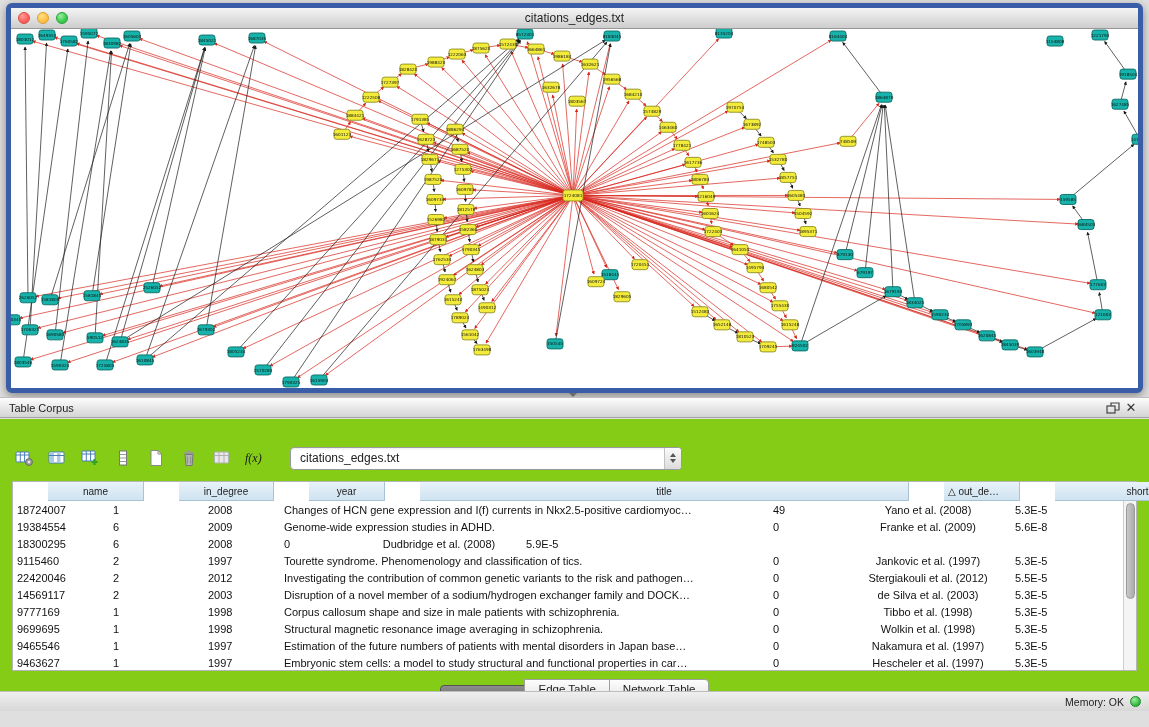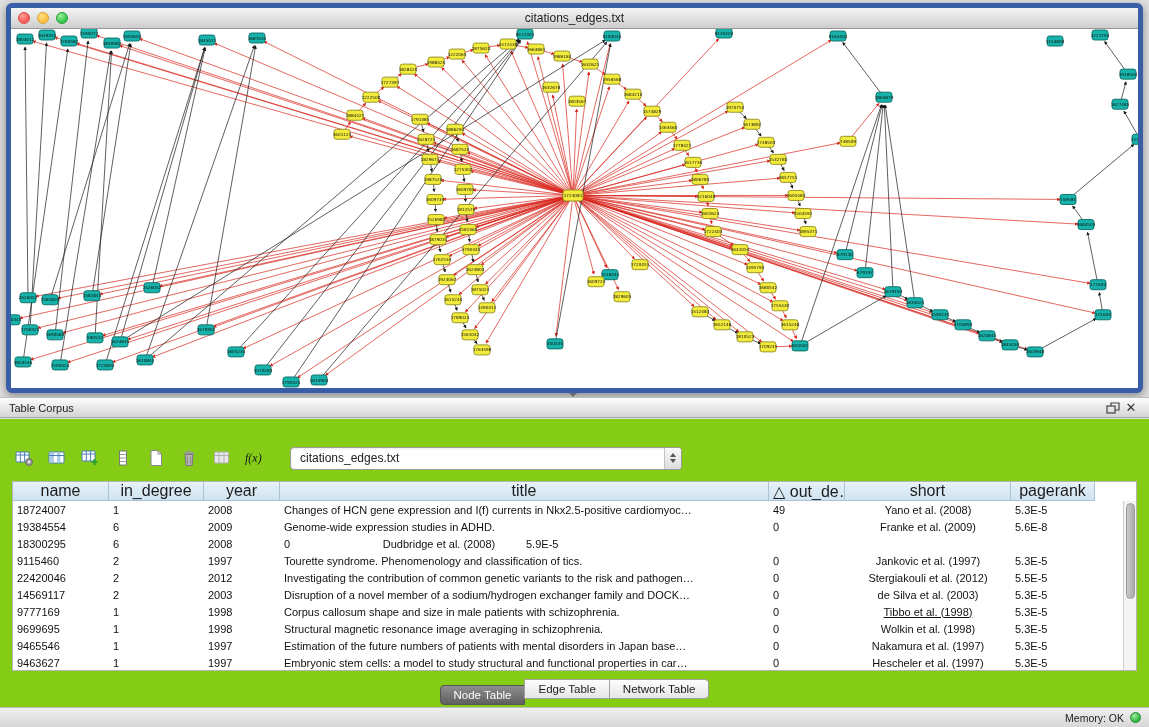--- a/index.html
+++ b/index.html
@@ -85,22 +85,22 @@
   .tri-down{ border-left:3.5px solid transparent; border-right:3.5px solid transparent; border-top:4.5px solid #555; }
 
   .table-wrap{
     position:absolute; left:12px; right:12px; top:62px; bottom:36px;
     background:#fff; border:1px solid #b5b5b5;
   }
   .thead{ display:flex; height:19px; }
   .hcell{
     background:linear-gradient(#e8f2fa,#cfe3f1);
     border-right:1px solid #a9c2d4; border-bottom:1px solid #a9c2d4;
-    font-size:16px; color:#1c1c1c; display:flex; align-items:center; justify-content:center;
-    overflow:hidden; white-space:nowrap; flex:none;
+    font-size:10px; color:#1c1c1c; display:flex; align-items:center; justify-content:center;
+    overflow:hidden; white-space:nowrap; flex:none;margin-left:35px;
   }
   .hcell.sorted{ justify-content:flex-start; padding-left:4px; }
   .tbody{ position:absolute; top:19px; bottom:0; left:0; right:13px; overflow:hidden; background:#fff; }
   .trow{ display:flex; height:17px; }
   .tcell{
     font-size:11px; color:#111; display:flex; align-items:center;
     padding:0 4px; overflow:hidden; white-space:nowrap; flex:none;
   }
   .tcell.center{ justify-content:center; }
   .vscroll{
@@ -124,21 +124,21 @@
     display:flex; align-items:center; font-family:inherit;
   }
   .tab:first-child{ border-radius:4px 0 0 4px; margin-left:0; }
   .tab:last-child{ border-radius:0 4px 4px 0; }
   .tab.selected{
     background:linear-gradient(#8d8d8d,#5f5f5f); color:#fff; border-color:#545454;margin-top:12px;
   }
 
   
   .statusbar{
-    position:absolute; bottom:0; left:0; width:1149px; height:20px;
+    position:absolute; bottom:16px; left:0; width:1149px; height:20px;
     background:linear-gradient(#efefef,#d7d7d7); border-top:1px solid #bdbdbd;
     display:flex; align-items:center; justify-content:flex-end; gap:6px; padding:0 8px;
     font-size:10.5px; color:#222;
   }
   .memory-dot{
     width:11px; height:11px; border-radius:50%;
     background:radial-gradient(circle at 35% 30%, #9dedA1, #2fb53a 70%);
     border:1px solid #1f8b2b;
   }
 </style>
@@ -1019,21 +1019,21 @@
           <div class="tcell" style="width: 76px;">0</div>
           <div class="tcell center" style="width: 166px; text-align: center;">de Silva et al. (2003)</div>
           <div class="tcell" style="width: 84px;">5.3E-5</div>
         </div>
         <div class="trow">
           <div class="tcell" style="width: 96px;">9777169</div>
           <div class="tcell" style="width: 95px;">1</div>
           <div class="tcell" style="width: 76px;">1998</div>
           <div class="tcell" style="width: 489px;">Corpus callosum shape and size in male patients with schizophrenia.</div>
           <div class="tcell" style="width: 76px;">0</div>
-          <div class="tcell center" style="width: 166px; text-decoration: underline;">Tibbo et al. (1998)</div>
+          <div class="tcell center" style="width: 166px;">Tibbo et al. (1998)</div>
           <div class="tcell" style="width: 84px;">5.3E-5</div>
         </div>
         <div class="trow">
           <div class="tcell" style="width: 96px;">9699695</div>
           <div class="tcell" style="width: 95px;">1</div>
           <div class="tcell" style="width: 76px;">1998</div>
           <div class="tcell" style="width: 489px;">Structural magnetic resonance image averaging in schizophrenia.</div>
           <div class="tcell" style="width: 76px;">0</div>
           <div class="tcell center" style="width: 166px;">Wolkin et al. (1998)</div>
           <div class="tcell" style="width: 84px;">5.3E-5</div>

